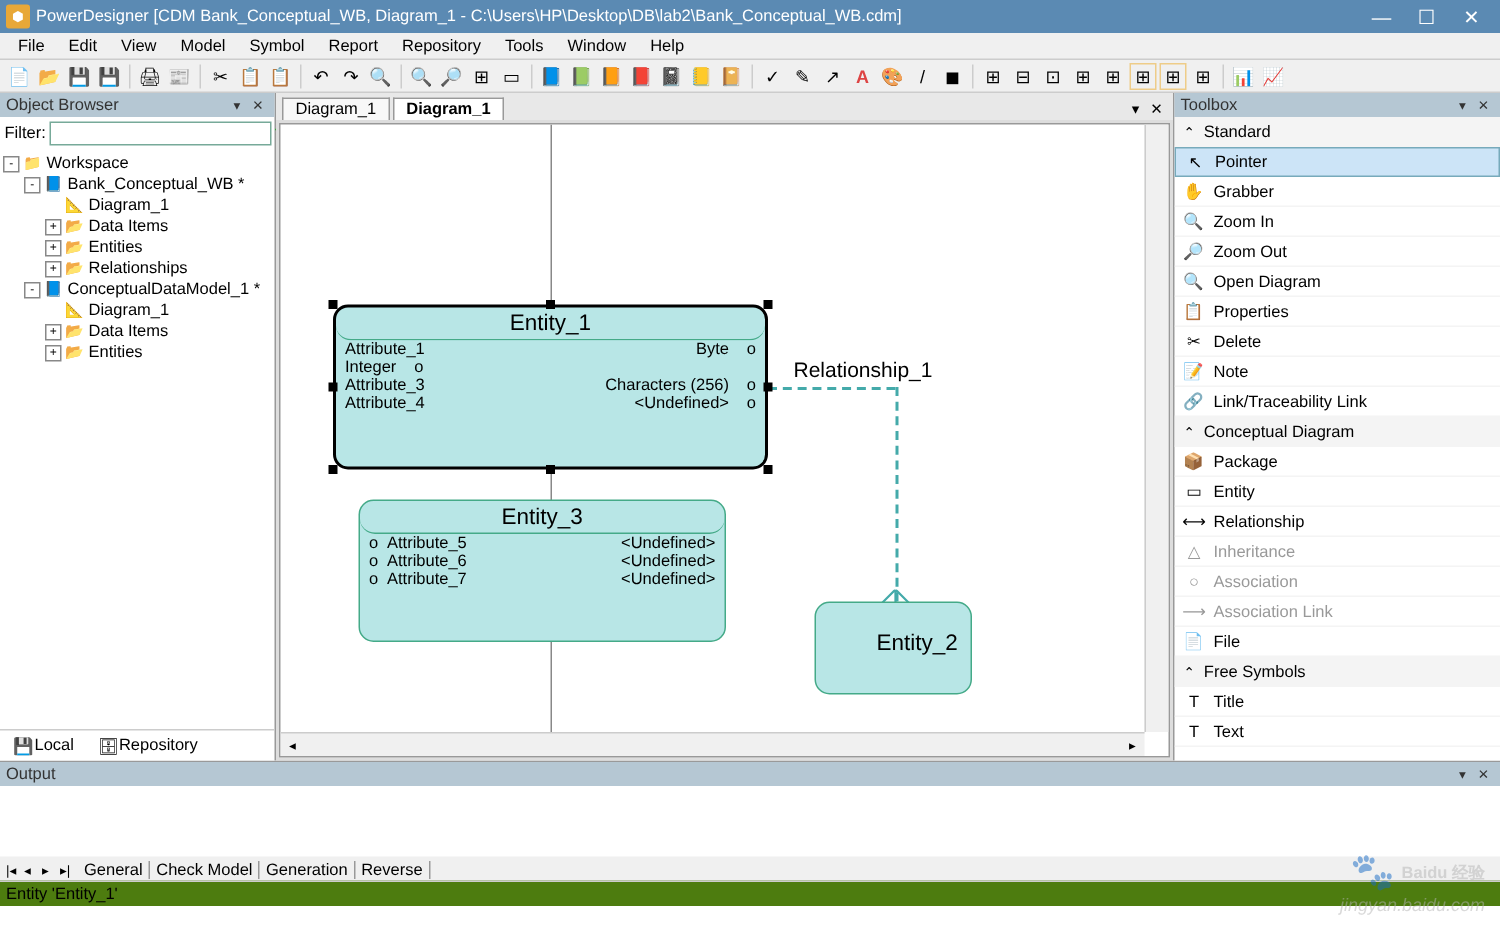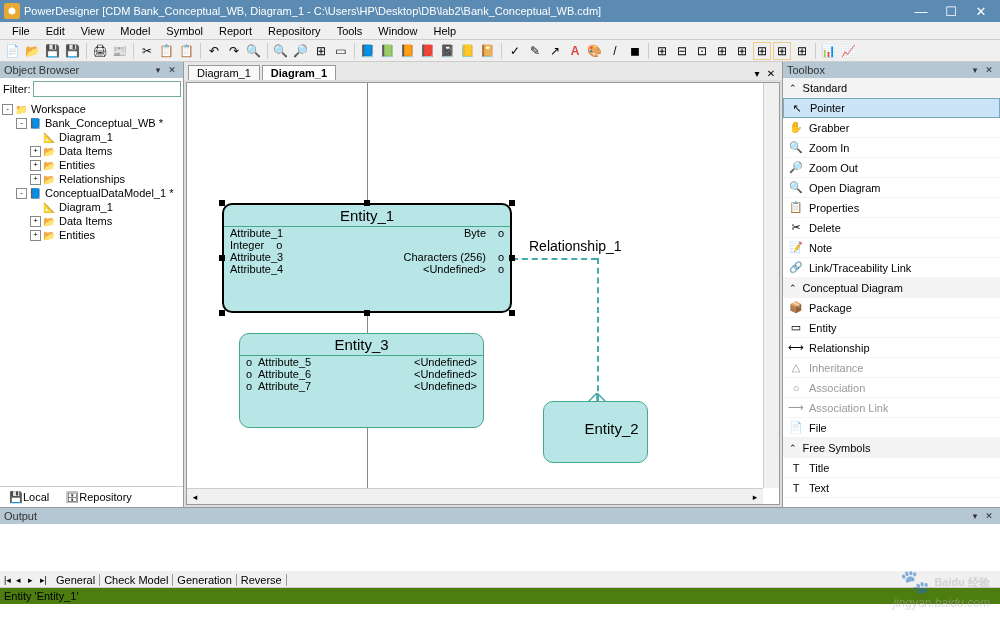--- a/index.html
+++ b/index.html
@@ -35,21 +35,21 @@
 .canvas-tabs { display:flex; background:#e8e8e8; height:18px; align-items:flex-end; padding:0 4px; }
 .canvas-tabs .ctab { padding:1px 8px; border:1px solid #999; border-bottom:none; background:#f8f8f8; margin-right:2px; font-size:11px; }
 .canvas-tabs .ctab.active { font-weight:bold; background:#fff; }
 .canvas-tabs .spacer { flex:1; }
 .canvas-tabs .cbtn { width:14px; height:14px; display:flex; align-items:center; justify-content:center; font-size:10px; }
 .canvas-wrap { flex:1; background:#fff; position:relative; margin:2px; border:1px solid #999; overflow:hidden; }
 .canvas { position:absolute; inset:0; }
 .ruler-v { position:absolute; left:180px; top:0; bottom:0; width:1px; background:#888; }
 .entity { position:absolute; background:#b8e6e6; border:1px solid #4a8; border-radius:10px; font-family:'Courier New',monospace; font-size:14px; }
 .entity.selected { border:2px solid #000; }
-.entity .etitle { text-align:center; padding:2px; font-size:15px; border-bottom:1px solid #4a8; }
+.entity .etitle { text-align:center; padding:2px; font-size:15px; border-bottom:1px solid #4a8;border-radius:10px; }
 .entity .erow { display:flex; padding:0 6px; }
 .entity .erow .bullet { width:12px; }
 .entity .erow .aname { flex:1; }
 .entity .erow .atype { }
 .handle { position:absolute; width:6px; height:6px; background:#000; }
 .rel-line { position:absolute; border-left:2px dashed #4aa; }
 .rel-line-h { position:absolute; border-top:2px dashed #4aa; }
 .rel-label { position:absolute; font-size:14px;text-align:right; }
 .scrollbar-v { position:absolute; right:0; top:0; bottom:16px; width:16px; background:#f0f0f0; border-left:1px solid #ccc; }
 .scrollbar-h { position:absolute; left:0; right:16px; bottom:0; height:16px; background:#f0f0f0; border-top:1px solid #ccc; display:flex; align-items:center; }

